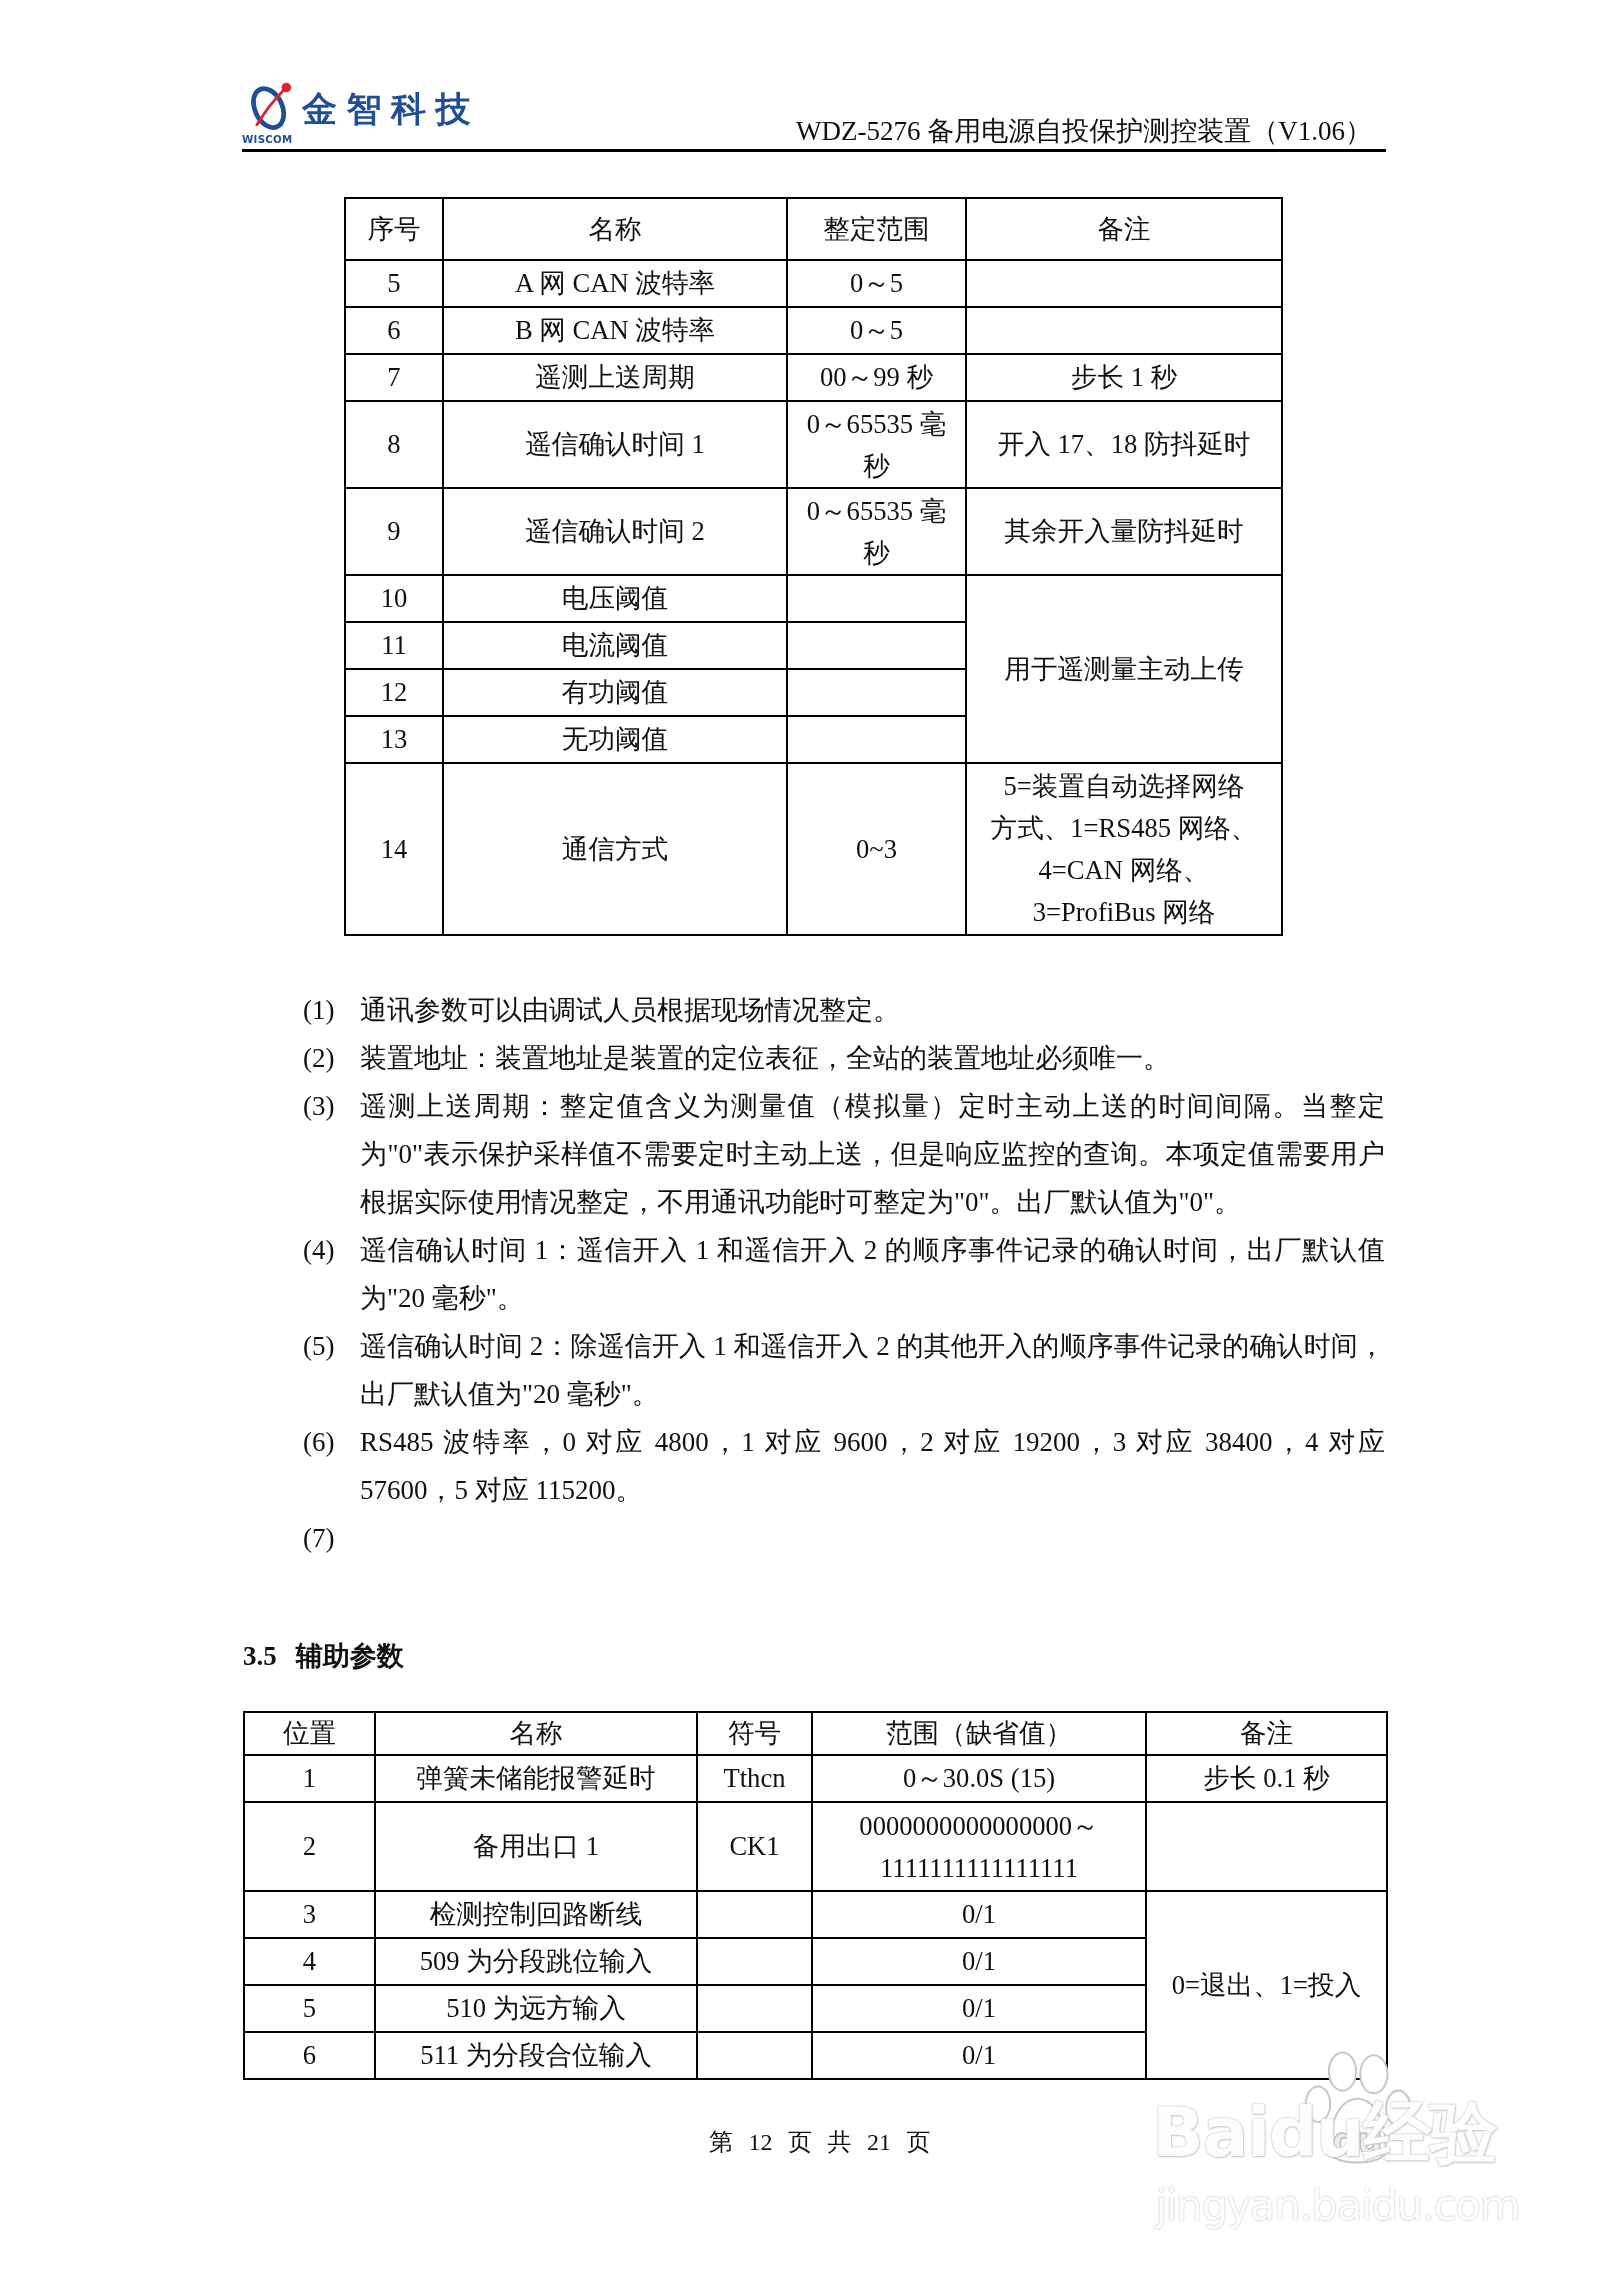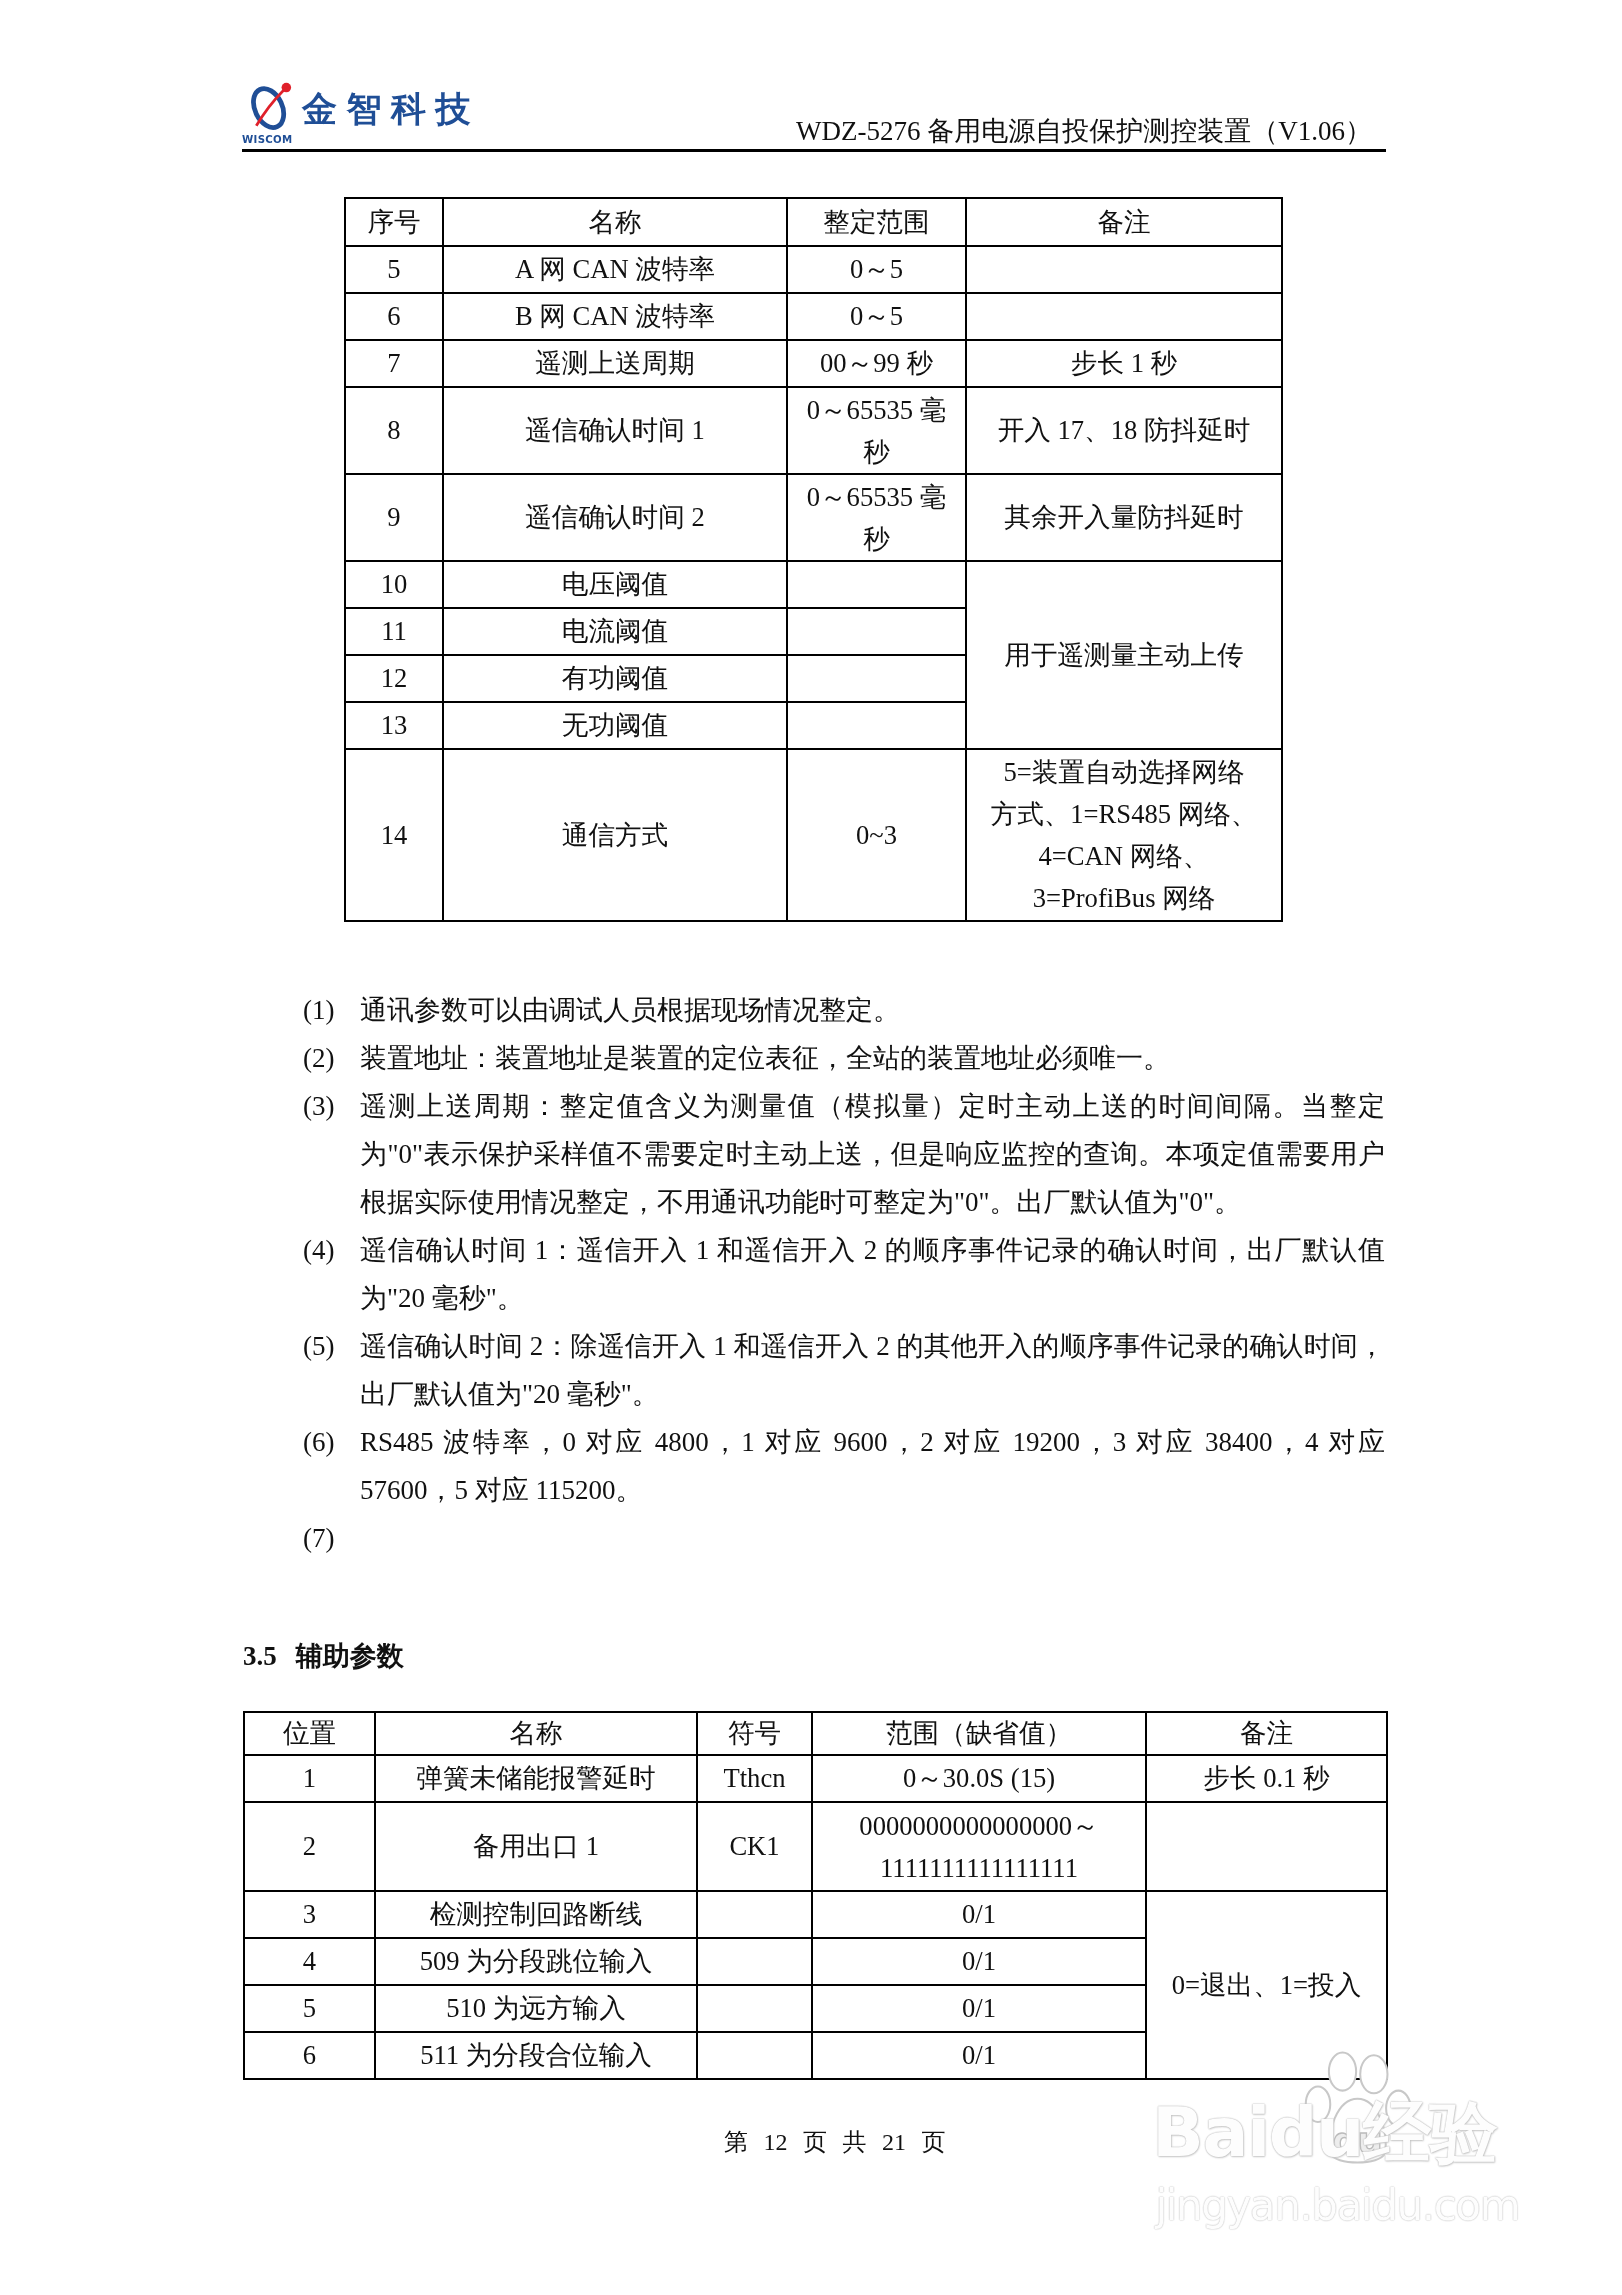--- a/index.html
+++ b/index.html
@@ -28,21 +28,21 @@
 
   
   .notes { left: 303px; top: 986px; width: 1082px; }
   .note { position: relative; padding-left: 57px; font-size: 27px; line-height: 48px;
           text-align: justify; }
   .note-num { position: absolute; left: 0; top: 0; }
 
   .section-heading { left: 243px; top: 1637px; font-size: 27px; font-weight: bold; line-height: 38px; }
   .section-heading .sec-num { margin-right: 19px; }
 
-  .footer { left: 724px; top: 2126px; font-size: 24px; line-height: 33px; word-spacing: 9.5px; white-space: nowrap; }
+  .footer { left: 709px; top: 2126px; font-size: 24px; line-height: 33px; word-spacing: 9.5px; white-space: nowrap; }
 
   
   .watermark { left: 1152px; top: 2051px; width: 382px; height: 184px; color: #ffffff; }
   .wm-brand { position: absolute; left: 0; top: 48px; font-family: "DejaVu Sans", sans-serif; font-weight: bold;
               font-size: 68px; line-height: 68px; color: #fdfdfd;
               text-shadow: 0 0 1.4px #bdbdbd, 0 0 1.4px #bdbdbd, 0.7px 0.7px 2px #cfcfcf; letter-spacing: -1.4px; }
   .wm-url { position: absolute; left: 3.4px; top: 131px; font-family: "DejaVu Sans", sans-serif;
             font-size: 42px; line-height: 48px; color: #fdfdfd;
             text-shadow: 0 0 1.4px #c4c4c4, 0 0 1.4px #c4c4c4; letter-spacing: -1.4px; }
   .wm-paw { position: absolute; left: 151px; top: 0px; width: 109px; height: 116px; }
@@ -63,21 +63,21 @@
 <div class="abs header-rule"></div>
 
 <table class="grid t1">
   <colgroup>
       <col style="width:98px">
       <col style="width:344px">
       <col style="width:179px">
       <col style="width:316px">
     </colgroup>
   <tbody>
-      <tr style="height:48px">
+      <tr style="height:62px">
     <td>序号</td>
     <td>名称</td>
     <td>整定范围</td>
     <td>备注</td>
   </tr>
   <tr style="height:47px">
     <td>5</td>
     <td>A 网 CAN 波特率</td>
     <td>0～5</td>
     <td></td>

